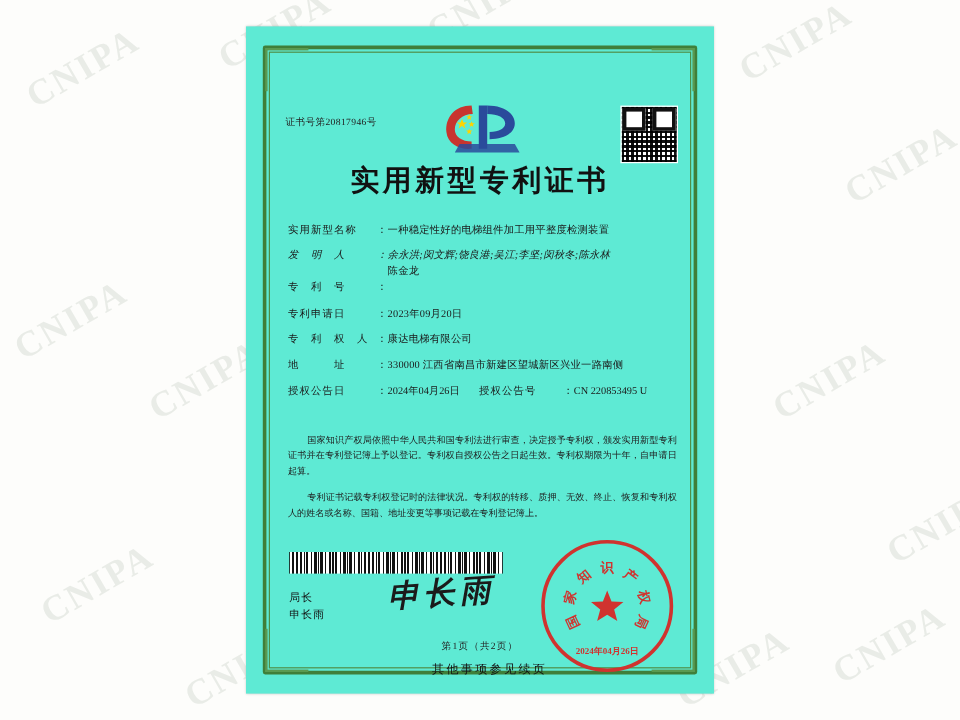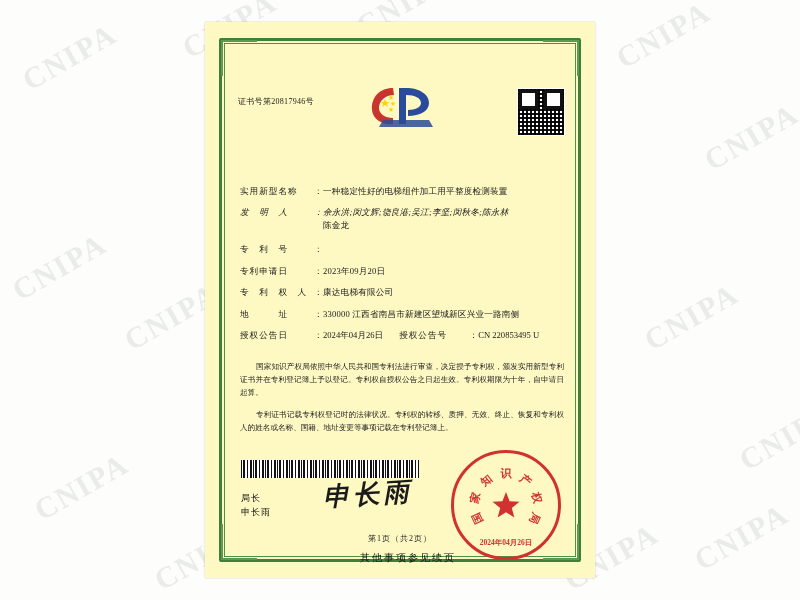--- a/index.html
+++ b/index.html
@@ -34,21 +34,21 @@
     white-space: nowrap;
   }
 
   
   #sheet {
     position: absolute;
     left: 205px;
     top: 22px;
     width: 390px;
     height: 556px;
-    background: #fef9c3;
+    background: #5eead4;
     box-shadow: 0 0 2px rgba(0,0,0,.18);
   }
   
   #border-outer {
     position: absolute;
     left: 14px; top: 16px; right: 14px; bottom: 16px;
     border: 3px solid #3f7f3a;
     border-radius: 2px;
   }
   #border-inner {
@@ -142,21 +142,21 @@
   }
   .row .val {
     flex: 1 1 auto;
     letter-spacing: .2px;
     word-break: break-all;
   }
   .row.tight { margin-bottom: 7px; font-style: italic; }
   .subval {
     margin-left: 83px;
     margin-top: -7px;
-    margin-bottom: 12px;
+    margin-bottom: 2px;
     letter-spacing: .2px;
   }
   .row.two .lbl2 {
     flex: 0 0 70px;
     margin-left: 16px;
     white-space: nowrap;
     letter-spacing: 1px;
   }
   .row.two .val2 {
     flex: 0 0 auto;
@@ -316,20 +316,21 @@
       <path d="M43 8 C56 8, 66 14, 66 23 C66 31, 57 36, 45 36 L45 30 C53 30, 58 27, 58 23 C58 18, 52 15, 43 15 Z" fill="#2a4b9b"></path>
       <path d="M20 40 L66 40 L70 47 L16 47 Z" fill="#2a4b9b" opacity="0.85"></path>
       <g fill="#ffd400">
         <polygon points="22,19 23.2,22 26.3,22 23.8,23.9 24.8,27 22,25.1 19.2,27 20.2,23.9 17.7,22 20.8,22"></polygon>
         <polygon points="28,15 28.7,16.8 30.6,16.8 29.1,18 29.6,19.9 28,18.8 26.4,19.9 26.9,18 25.4,16.8 27.3,16.8"></polygon>
         <polygon points="30,21 30.7,22.8 32.6,22.8 31.1,24 31.6,25.9 30,24.8 28.4,25.9 28.9,24 27.4,22.8 29.3,22.8"></polygon>
         <polygon points="28,27 28.7,28.8 30.6,28.8 29.1,30 29.6,31.9 28,30.8 26.4,31.9 26.9,30 25.4,28.8 27.3,28.8"></polygon>
       </g>
     </svg>
 
+    <div id="title">实用新型专利证书</div>
 
     <div id="fields">
 
       <div class="row">
         <div class="lbl">实用新型名称</div>
         <div class="sep">：</div>
         <div class="val">一种稳定性好的电梯组件加工用平整度检测装置</div>
       </div>
 
       <div class="row tight">

